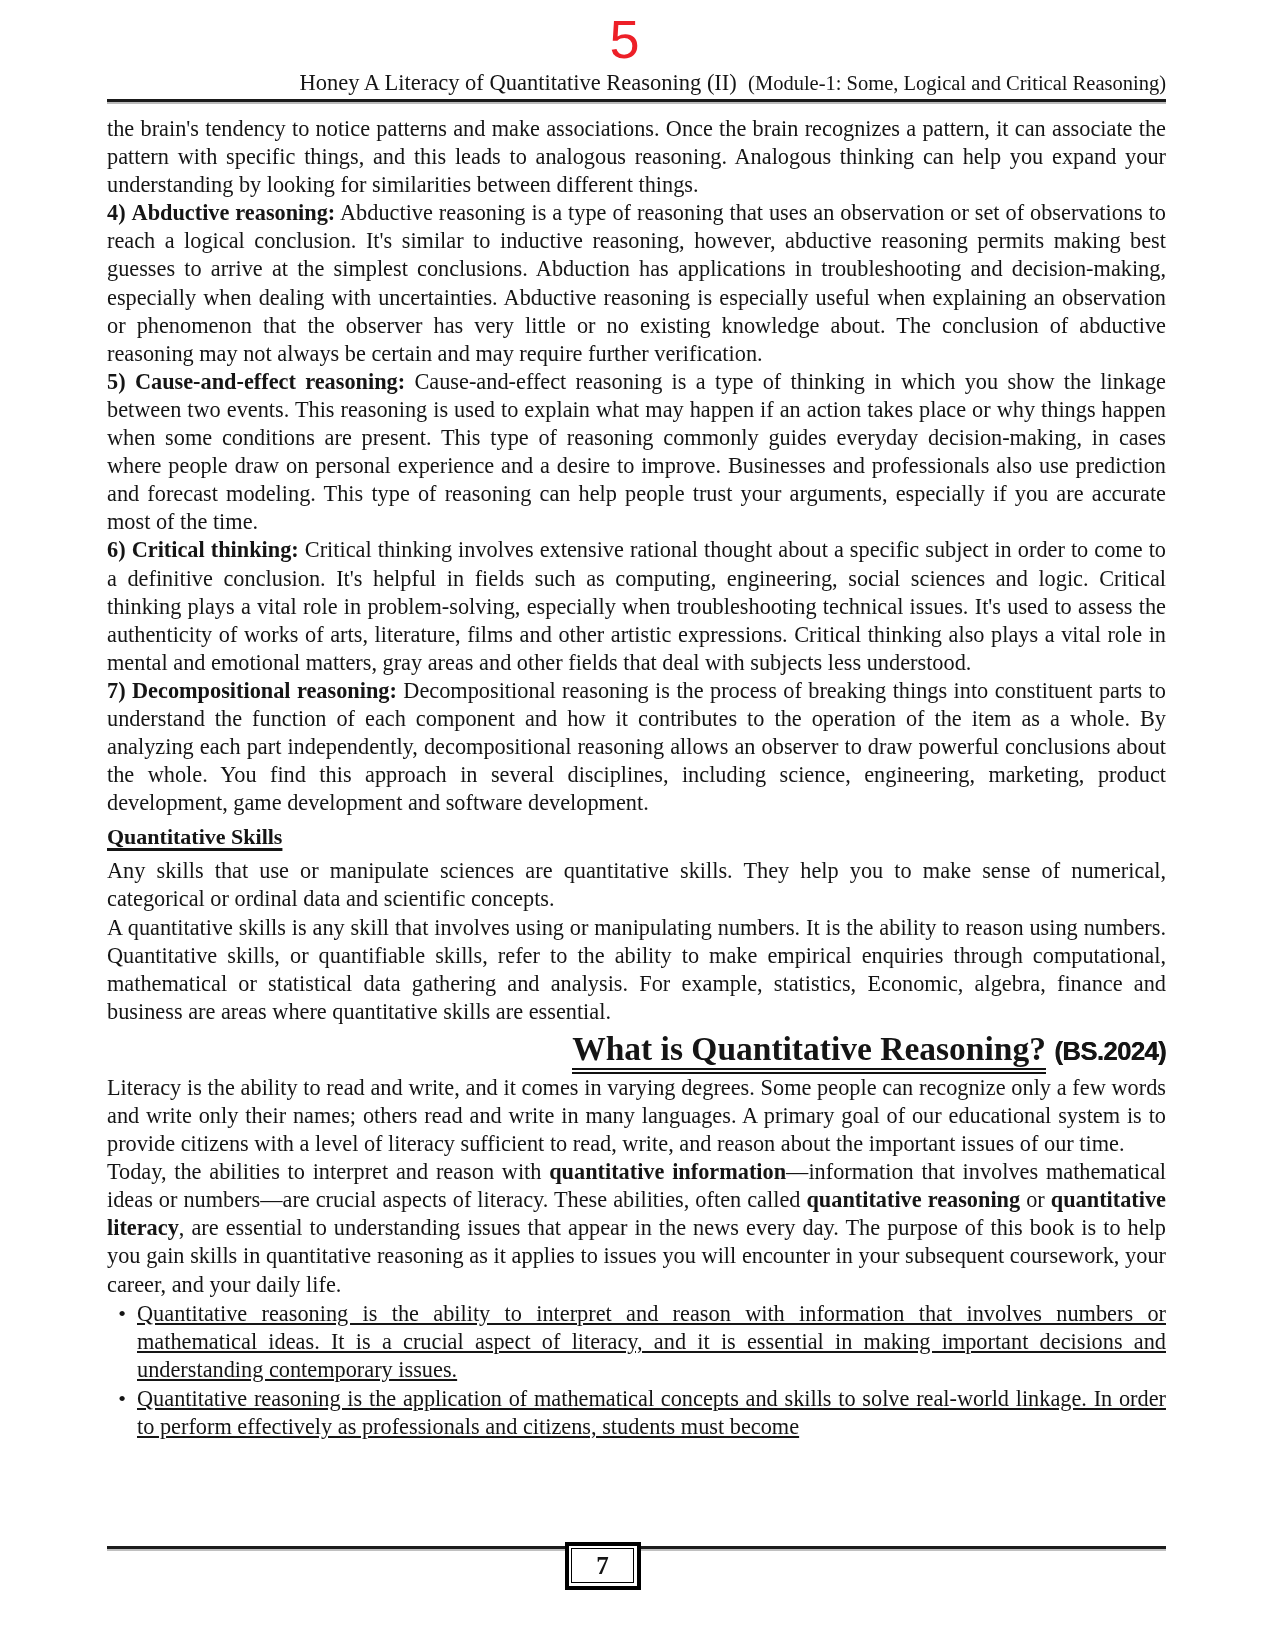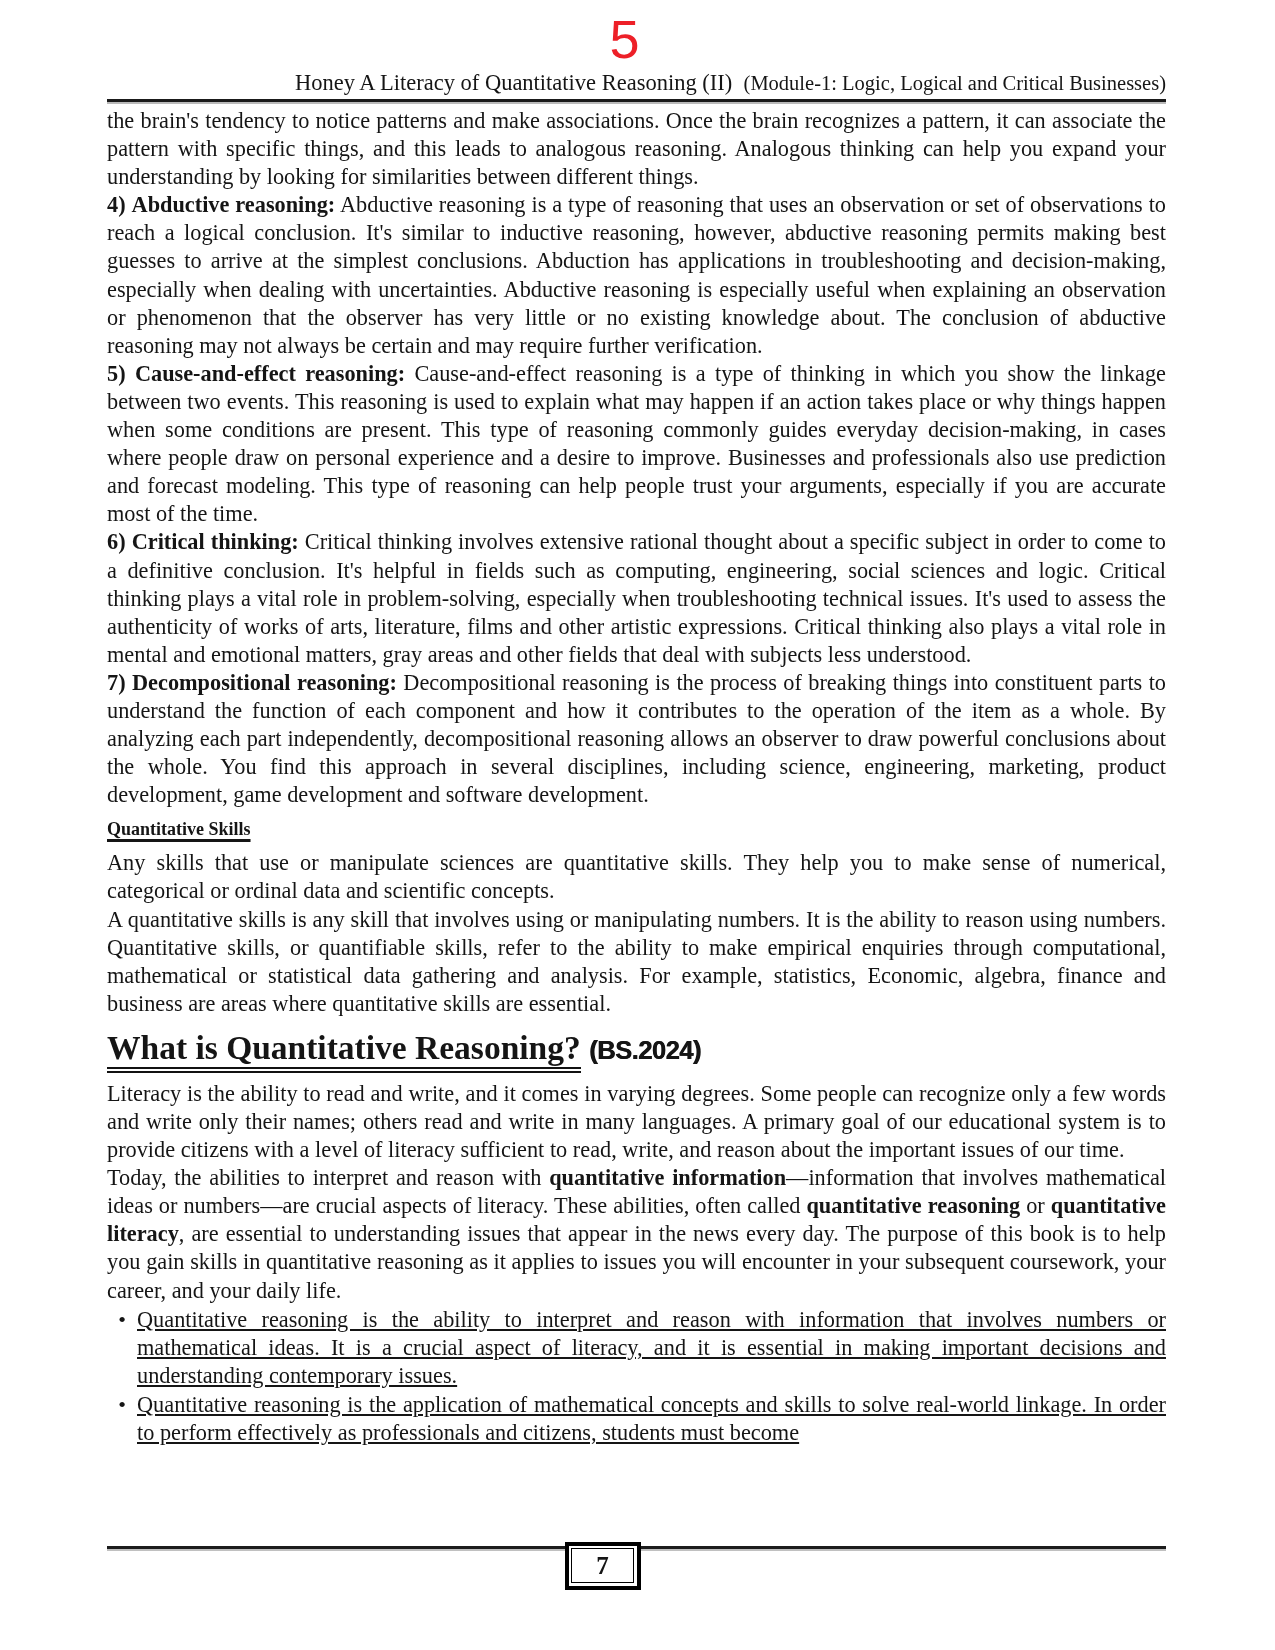--- a/index.html
+++ b/index.html
@@ -34,50 +34,50 @@
   }
   .header-title .module { font-size:20.5px; }
   .header-rule {
     margin-top:3px;
     height:3px;
     background:#1a1a1a;
     box-shadow:0 2px 0 rgba(130,130,130,.55);
   }
   
   .body-text {
-    margin-top:5px;
+    margin-top:13px;
     font-size:22.3px;
     line-height:28.1px;
     text-align:justify;
   }
   p { text-align:justify; }
   b.sec-num { font-weight:bold; }
   .u-label {
     font-weight:bold;
     text-decoration-thickness:2.4px;
     text-underline-offset:3.5px;
   }
   b.colon { font-weight:bold; }
   
   h2.qs-heading {
-    font-size:18px;
+    font-size:22px;
     line-height:40px;
     font-weight:bold;
     text-align:left;
   }
   h2.qs-heading .u2 {
     text-decoration:underline;
     text-decoration-thickness:3px;
     text-underline-offset:4px;
   }
   h1.wiqr-heading {
     font-size:33.5px;
-    line-height:60px;
+    line-height:46px;
     font-weight:bold;
-    text-align:left;
+    text-align:right;
   }
   h1.wiqr-heading .double-u {
     border-bottom:6px double #111;
     padding-bottom:1px;
   }
   h1.wiqr-heading .exam-badge {
     font-family:"Liberation Sans", sans-serif;
     font-size:25.5px;
     font-weight:700;
     letter-spacing:-0.5px;
@@ -122,21 +122,21 @@
     font-weight:bold;
   }
 </style>
 </head>
 <body>
 
 <div class="page">
 
   <div class="page-badge" style="color: rgb(237, 32, 40);">5</div>
 
-  <div class="header-title"><span>Honey A Literacy of Quantitative Reasoning (II)</span>&nbsp; <span class="module">(Module-1: Logic, Logical and Critical Businesses)</span></div>
+  <div class="header-title"><span>Honey A Literacy of Quantitative Reasoning (II)</span>&nbsp; <span class="module">(Module-1: Some, Logical and Critical Reasoning)</span></div>
   <div class="header-rule"></div>
 
   <div class="body-text">
 
     <p>the brain's tendency to notice patterns and make associations. Once the brain recognizes a pattern, it can associate the pattern with specific things, and this leads to analogous reasoning. Analogous thinking can help you expand your understanding by looking for similarities between different things.</p>
 
     <p><b class="sec-num">4)</b> <span class="u-label">Abductive reasoning</span><b class="colon">:</b><span> Abductive reasoning is a type of reasoning that uses an observation or set of observations to reach a logical conclusion. It's similar to inductive reasoning, however, abductive reasoning permits making best guesses to arrive at the simplest conclusions. Abduction has applications in troubleshooting and decision-making, especially when dealing with uncertainties. Abductive reasoning is especially useful when explaining an observation or phenomenon that the observer has very little or no existing knowledge about. The conclusion of abductive reasoning may not always be certain and may require further verification.</span></p>
 
     <p><b class="sec-num">5)</b> <span class="u-label">Cause-and-effect reasoning</span><b class="colon">:</b><span> Cause-and-effect reasoning is a type of thinking in which you show the linkage between two events. This reasoning is used to explain what may happen if an action takes place or why things happen when some conditions are present. This type of reasoning commonly guides everyday decision-making, in cases where people draw on personal experience and a desire to improve. Businesses and professionals also use prediction and forecast modeling. This type of reasoning can help people trust your arguments, especially if you are accurate most of the time.</span></p>
 

